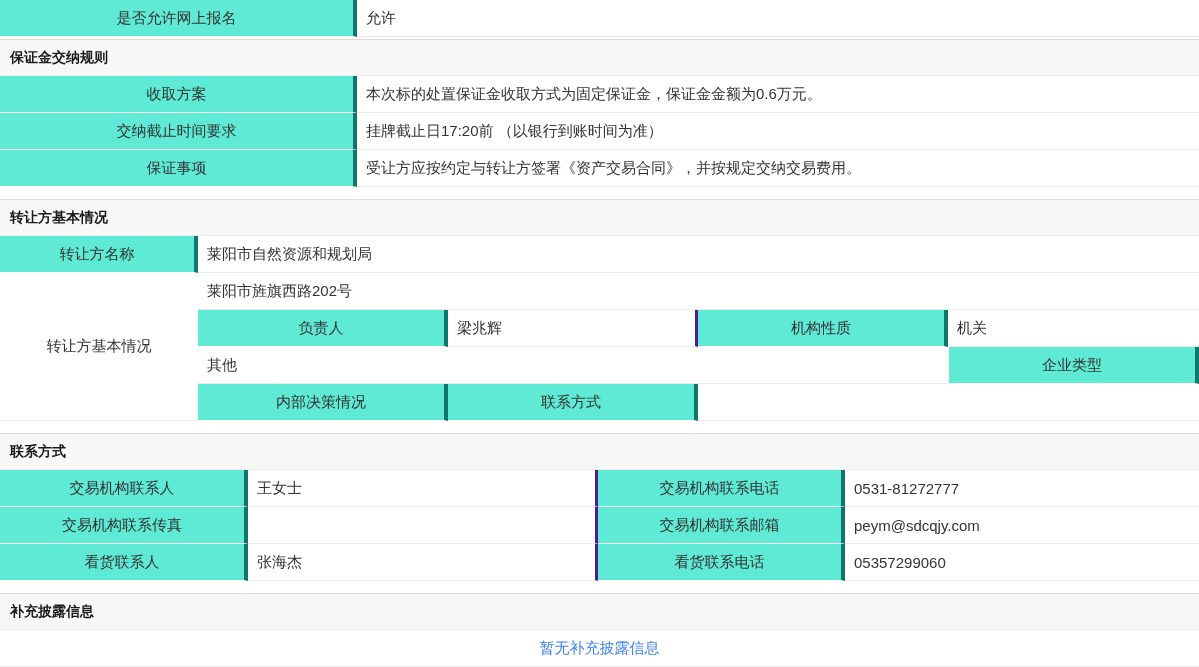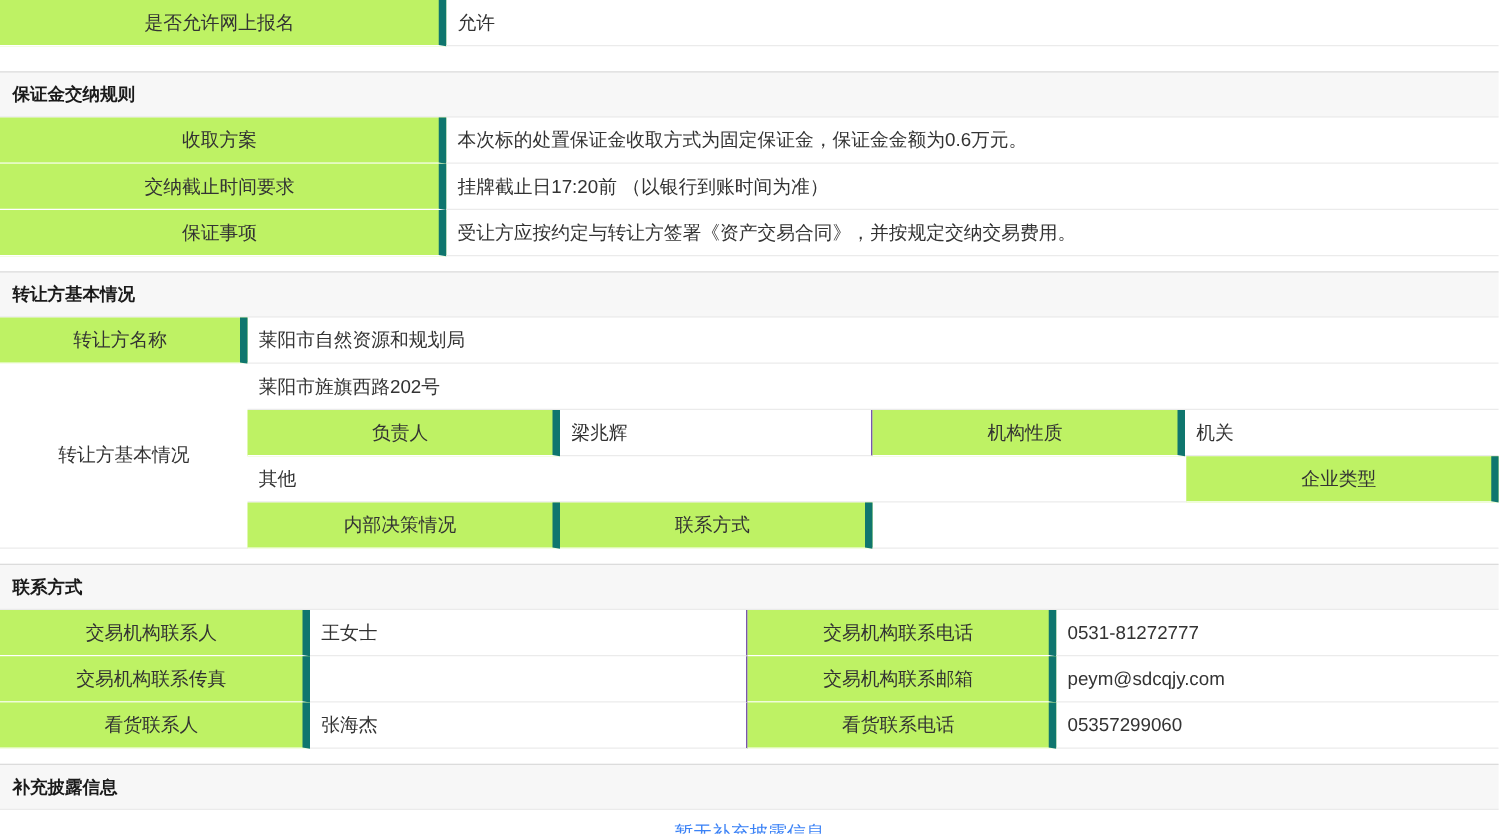--- a/index.html
+++ b/index.html
@@ -11,34 +11,34 @@
   }
   .page { width:1199px; }
 
   
   .band {
     height:37px; display:flex; align-items:center;
     background:#f7f7f7; border-top:1px solid #dcdcdc; border-bottom:1px solid #ebebeb;
     font-weight:bold; font-size:14px; color:#1a1a1a; padding-left:10px;
     margin-top:12px;
   }
-  .band.first { margin-top:20px; }
+  .band.first { margin-top:2px; }
 
   
   .row { display:flex; height:37px; width:100%; }
   .cell {
     display:flex; align-items:center; height:100%;
     border-bottom:1px solid #ebebeb; overflow:hidden; white-space:nowrap;
   }
   .lbl {
-    background:#bef264; justify-content:center; color:#333;
-    border-bottom:1px solid #fff; border-right:6px solid #0f766e;
+    background:#5eead4; justify-content:center; color:#333;
+    border-bottom:1px solid #fff; border-right:4px solid #0f766e;
   }
   .val { padding-left:9px; color:#333; flex:1; }
-  .val.mid { flex:0 0 auto; border-right:1px solid #4c1d95; }
+  .val.mid { flex:0 0 auto; border-right:3px solid #4c1d95; }
 
   .w-s1 { flex:0 0 357px; }
   .w-a  { flex:0 0 198px; }
   .w-b  { flex:0 0 250px; }
   .w-c  { width:250px; }
   .w-ca { flex:0 0 248px; }
   .w-cb { width:350px; }
   .w-cc { flex:0 0 247px; }
 
   

